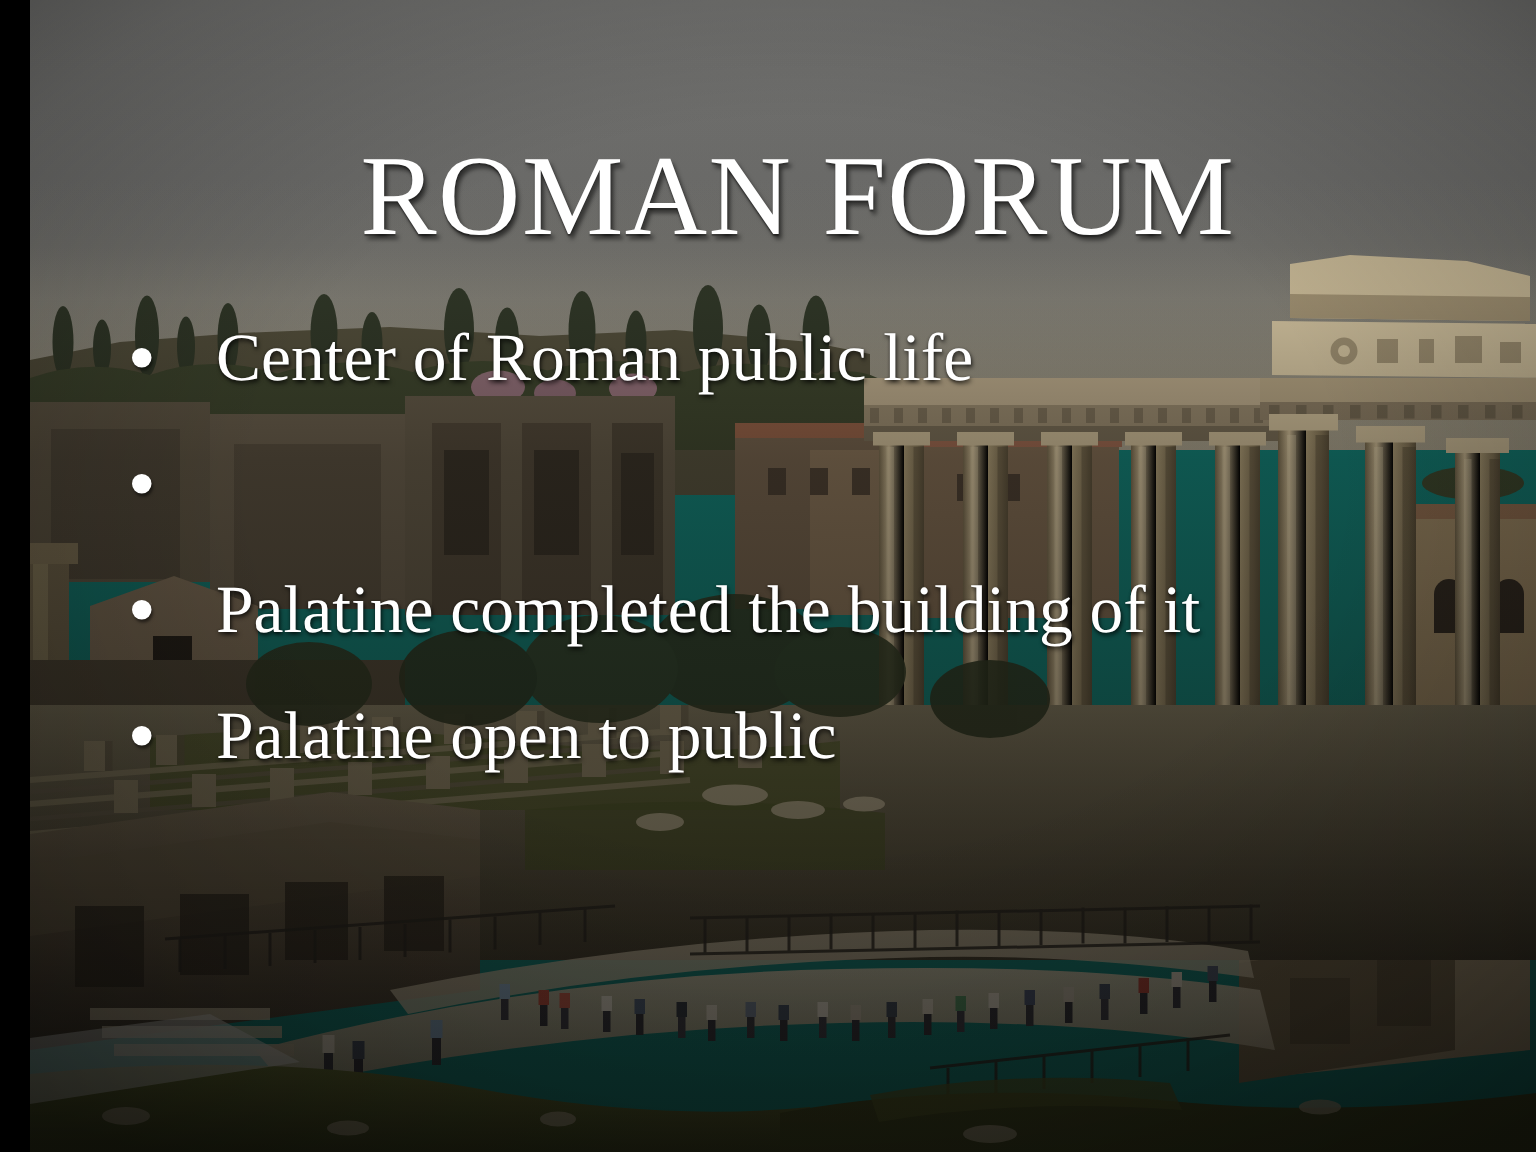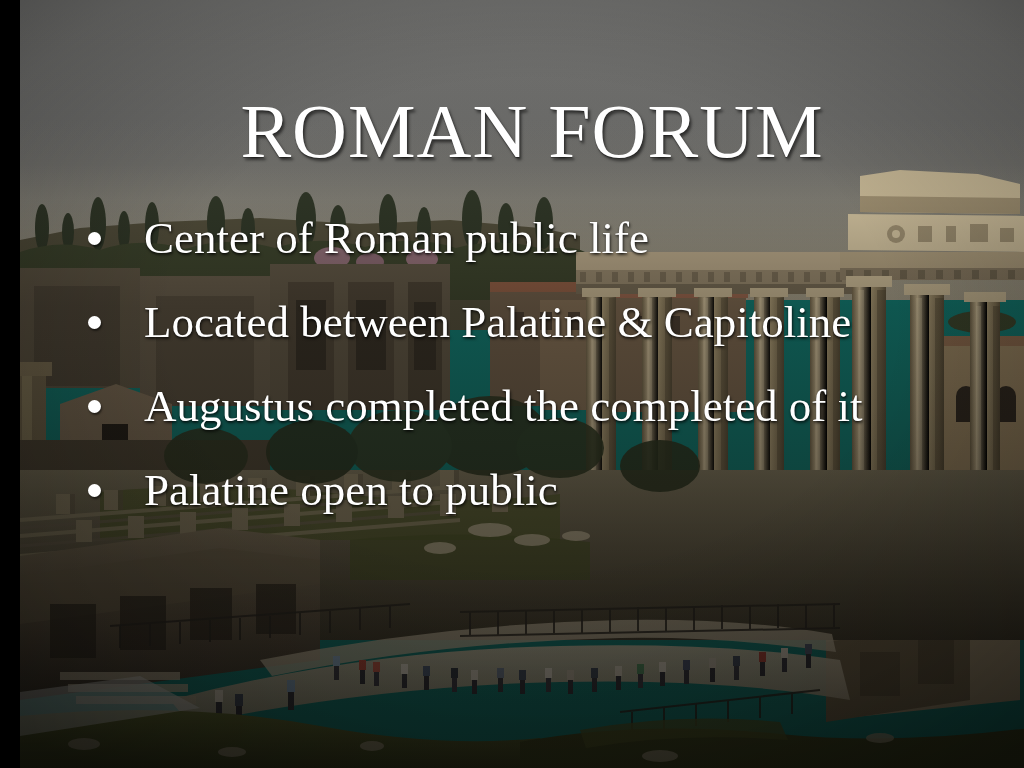--- a/index.html
+++ b/index.html
@@ -610,25 +610,24 @@
 
     <h1 id="title">ROMAN FORUM</h1>
 
     <ul id="bullets">
       <li class="bullet-row">
         <span class="bullet-dot"></span>
         <span class="bullet-text">Center of Roman public life</span>
       </li>
       <li class="bullet-row">
         <span class="bullet-dot"></span>
-        <span class="bullet-text">Located between Palatine &amp; Capitoline</span>
       </li>
       <li class="bullet-row">
         <span class="bullet-dot"></span>
-        <span class="bullet-text">Augustus completed the completed of it</span>
+        <span class="bullet-text">Palatine completed the building of it</span>
       </li>
       <li class="bullet-row">
         <span class="bullet-dot"></span>
         <span class="bullet-text">Palatine open to public</span>
       </li>
     </ul>
 
   </div>
 </div>
 

